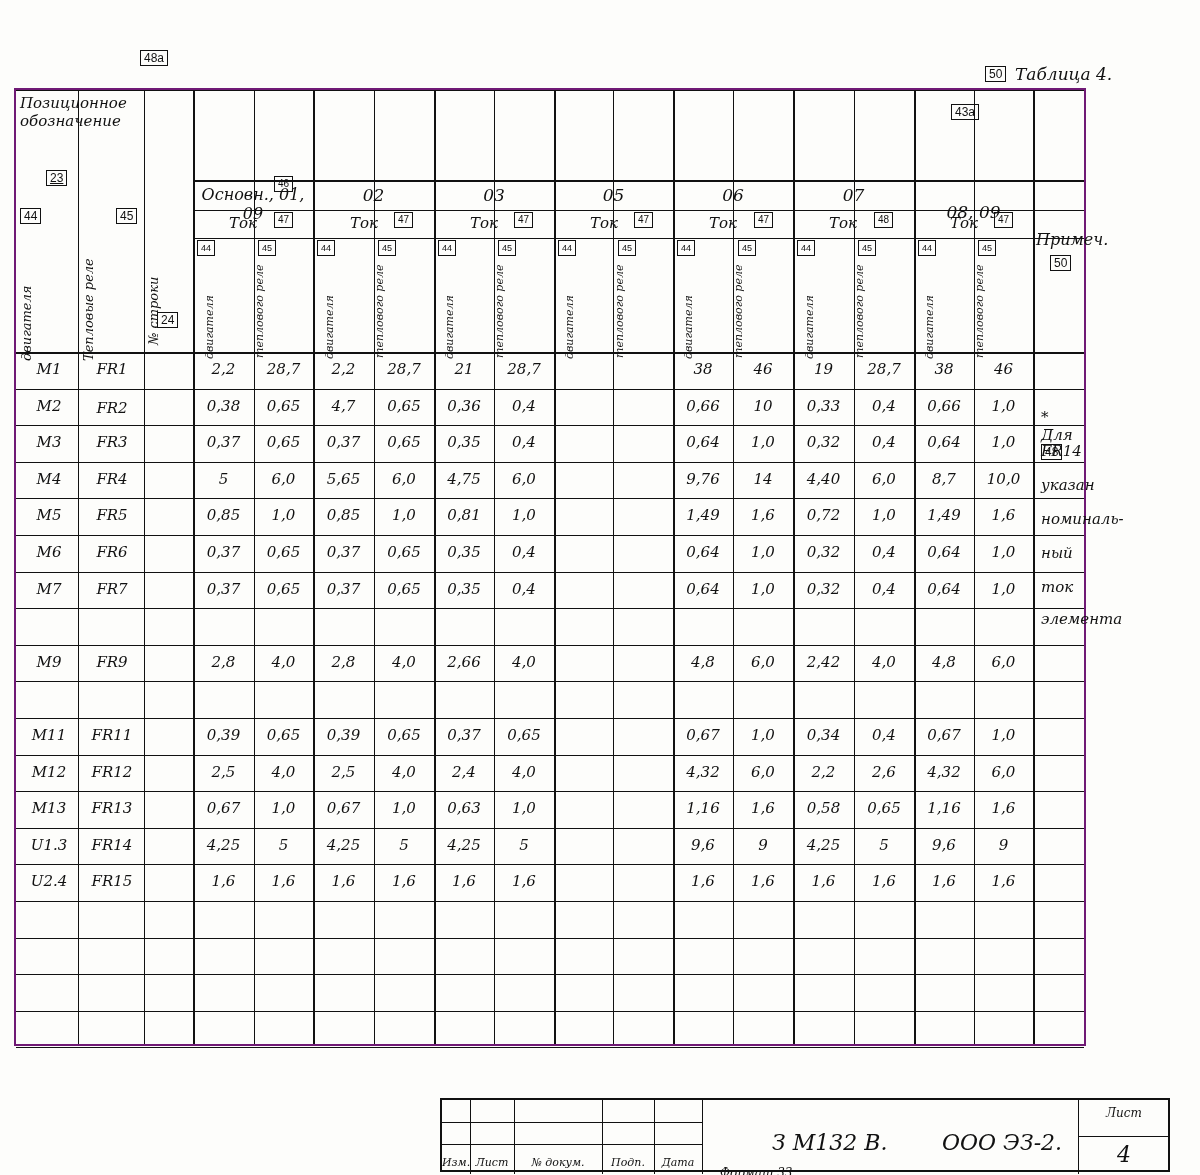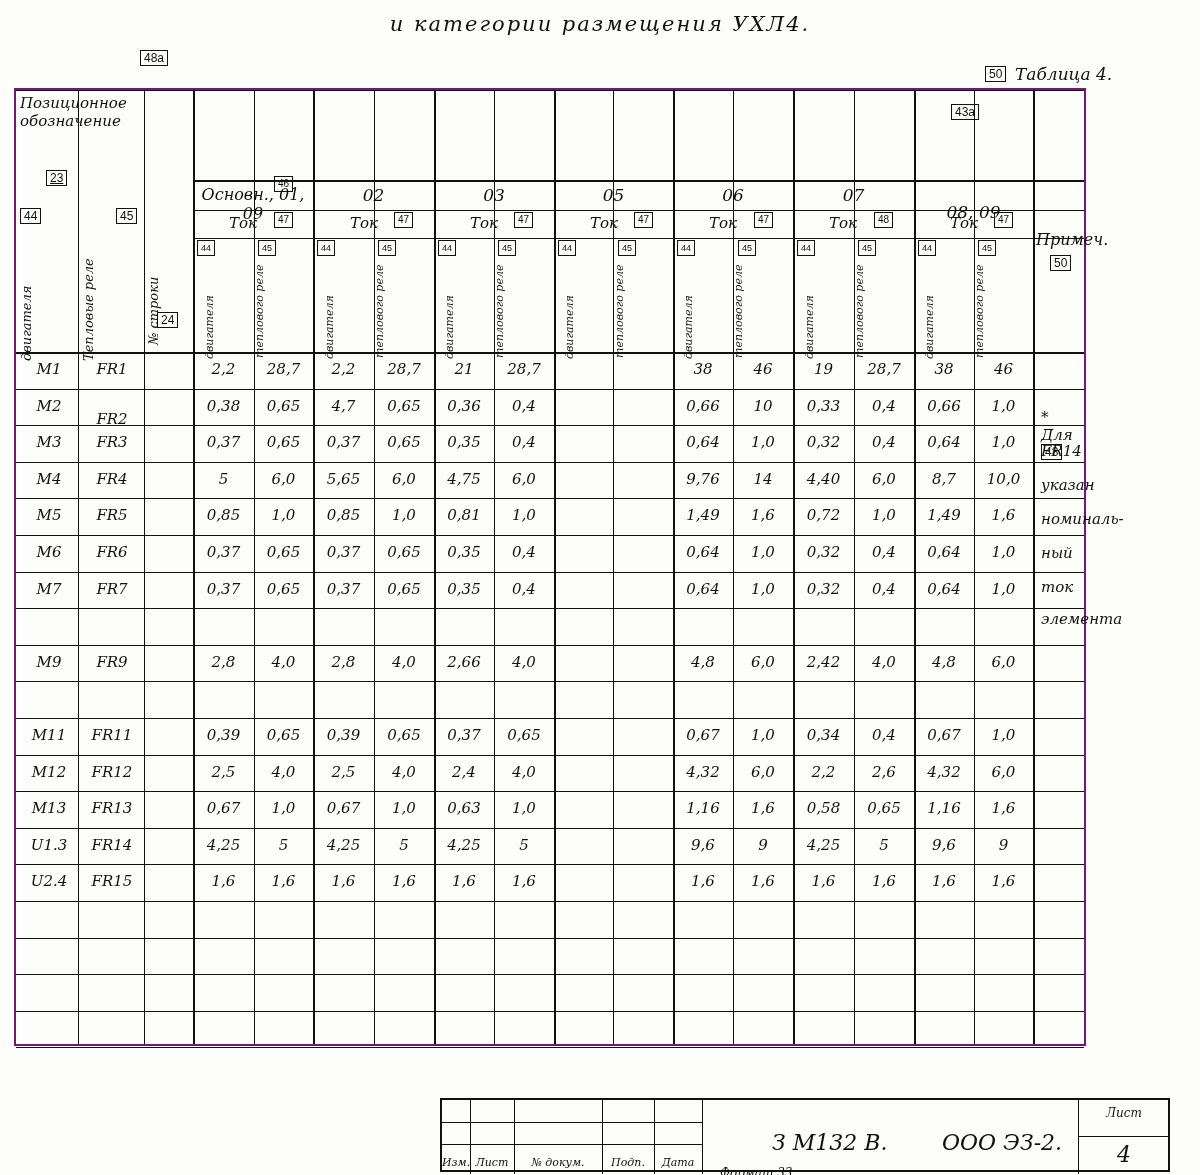--- a/index.html
+++ b/index.html
@@ -64,21 +64,20 @@
   .sline-v{position:absolute;top:0;bottom:0;width:1px;background:#111;}
   .sline-h{position:absolute;left:0;right:0;height:1px;background:#111;}
   .stxt{position:absolute;font-size:11px;font-style:italic;font-family:"DejaVu Serif",serif;text-align:center;}
   .sbig{position:absolute;font-size:22px;font-style:italic;font-family:"DejaVu Serif",serif;}
   #foot-note{position:absolute;left:720px;top:1166px;font-size:12px;font-style:italic;}
 </style>
 </head>
 <body>
 
 <div id="title-block">
-  <div id="title-line2" class="hand">и  категории  размещения  УХЛ4.</div>
 </div>
 <span id="tag-48a" class="tagbox">48a</span>
 <span id="tag-50" class="tagbox">50</span>
 <span id="table-label" class="hand">Таблица 4.</span>
 
 <div id="main-table">
 
   <div class="vline" style="left:62px;"></div>
   <div class="vline" style="left:128px;"></div>
   <div class="vline thick" style="left:177px;"></div>
@@ -191,21 +190,21 @@
       <div class="val" style="left: 420px; width: 56px; top: 270px;">21</div>
       <div class="val" style="left: 480px; width: 56px; top: 270px;">28,7</div>
       <div class="val" style="left: 659px; width: 56px; top: 270px;">38</div>
       <div class="val" style="left: 719px; width: 56px; top: 270px;">46</div>
       <div class="val" style="left: 779px; width: 57px; top: 270px;">19</div>
       <div class="val" style="left: 840px; width: 56px; top: 270px;">28,7</div>
       <div class="val" style="left: 900px; width: 56px; top: 270px;">38</div>
       <div class="val" style="left: 960px; width: 55px; top: 270px;">46</div>
       <div class="hline" style="top: 335.2px;"></div>
       <div class="val" style="left: 4px; width: 58px; top: 306.6px;">M2</div>
-      <div class="val" style="left: 66px; width: 60px; top: 320px;">FR2</div>
+      <div class="val" style="left: 66px; width: 60px; top: 309px;">FR2</div>
       <div class="val" style="left: 179px; width: 57px; top: 306.6px;">0,38</div>
       <div class="val" style="left: 240px; width: 55px; top: 306.6px;">0,65</div>
       <div class="val" style="left: 299px; width: 57px; top: 306.6px;">4,7</div>
       <div class="val" style="left: 360px; width: 56px; top: 306.6px;">0,65</div>
       <div class="val" style="left: 420px; width: 56px; top: 306.6px;">0,36</div>
       <div class="val" style="left: 480px; width: 56px; top: 306.6px;">0,4</div>
       <div class="val" style="left: 659px; width: 56px; top: 306.6px;">0,66</div>
       <div class="val" style="left: 719px; width: 56px; top: 306.6px;">10</div>
       <div class="val" style="left: 779px; width: 57px; top: 306.6px;">0,33</div>
       <div class="val" style="left: 840px; width: 56px; top: 306.6px;">0,4</div>

